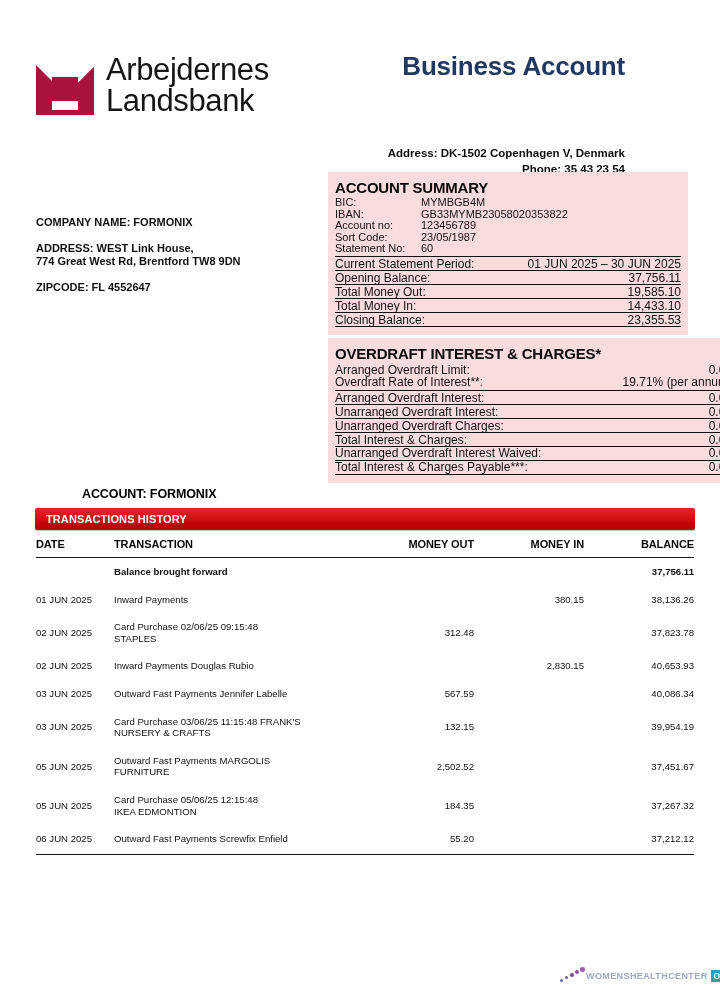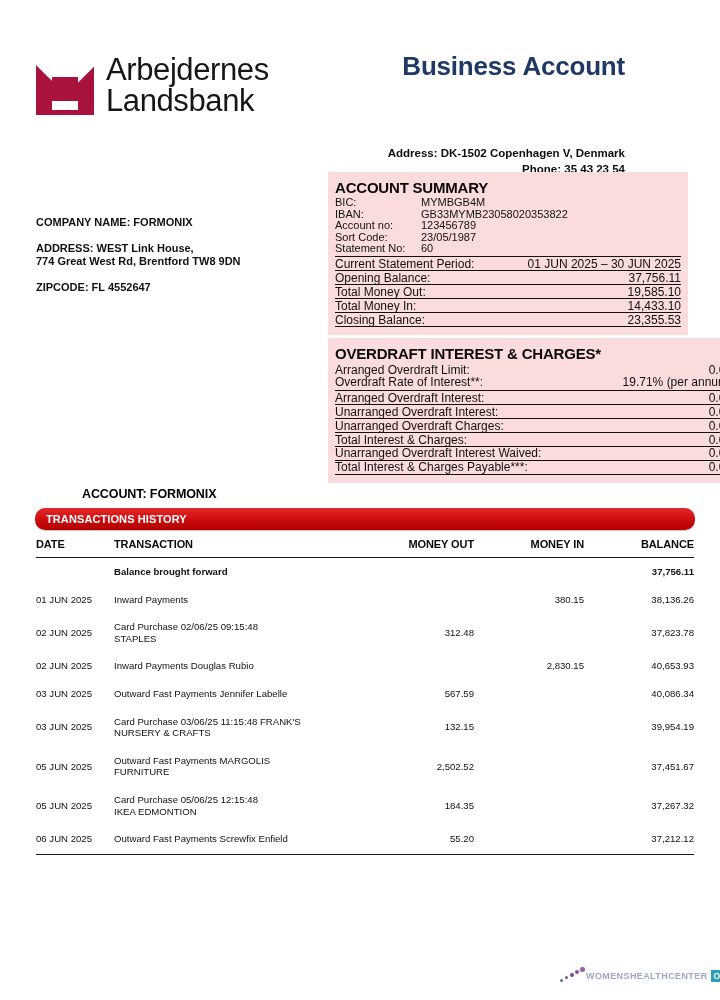--- a/index.html
+++ b/index.html
@@ -158,21 +158,21 @@
     font-weight: bold;
     letter-spacing: -0.1px;
     margin-left: 46px;
   }
 
   
   #transactions-banner {
     position: absolute;
     left: 35px; top: 508px;
     width: 660px; height: 22px;
-    border-radius: 10px;
+    border-radius: 2px;
     background: linear-gradient(to bottom, #e3282a 0%, #d41417 40%, #c00508 72%, #b40003 100%);
     box-shadow: 0 1px 1px rgba(0,0,0,0.25);
     display: flex;
     align-items: center;
   }
   #transactions-banner .banner-label {
     color: #ffffff;
     font-size: 11px;
     font-weight: bold;
     letter-spacing: 0.1px;

